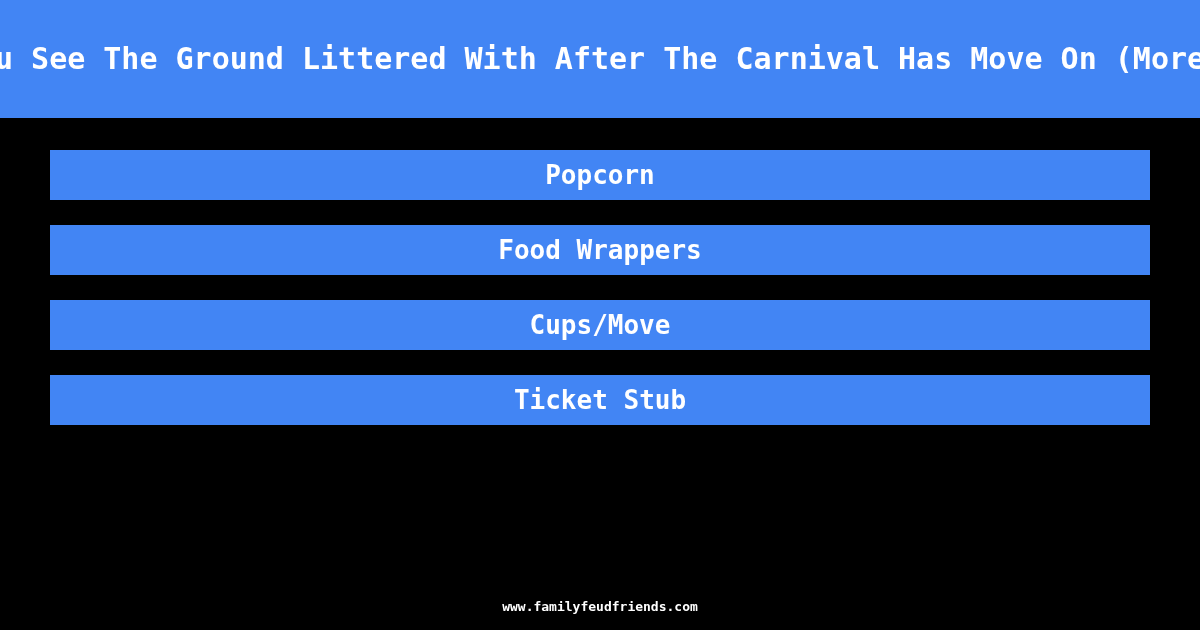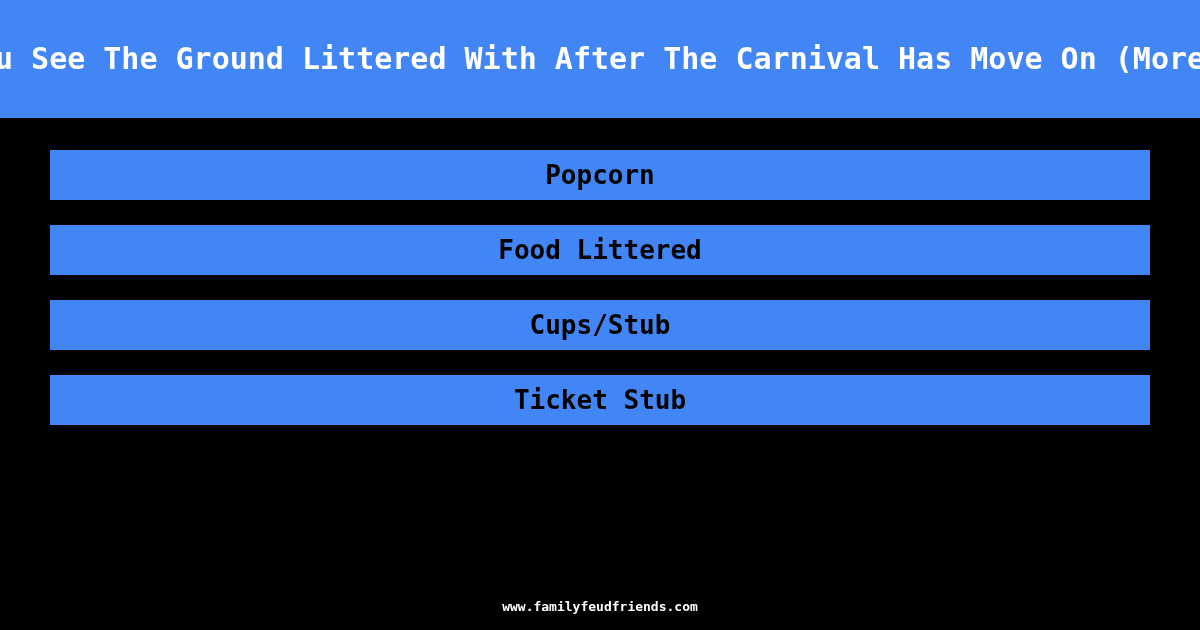--- a/index.html
+++ b/index.html
@@ -58,21 +58,21 @@
     margin-bottom: 25px;
     display: flex;
     align-items: center;
     justify-content: center;
     overflow: hidden;
   }
   .answer-bar:last-child {
     margin-bottom: 8px;
   }
   .answer-text {
-    color: #000000;
+    color: #ffffff;
     font-family: "DejaVu Sans Mono", "Liberation Mono", monospace;
     font-weight: bold;
     font-size: 26px;
     line-height: 1;
     white-space: nowrap;
   }
   
   .footer {
     position: absolute;
     left: 0;
@@ -98,25 +98,25 @@
     <div class="question-text">What Do You See The Ground Littered With After The Carnival Has Move On (More Specific)</div>
   </div>
 
   <div class="answers">
 
     <div class="answer-bar">
       <span class="answer-text">Popcorn</span>
     </div>
 
     <div class="answer-bar">
-      <span class="answer-text">Food Littered</span>
+      <span class="answer-text">Food Wrappers</span>
     </div>
 
     <div class="answer-bar">
-      <span class="answer-text">Cups/Stub</span>
+      <span class="answer-text">Cups/Move</span>
     </div>
 
     <div class="answer-bar">
       <span class="answer-text">Ticket Stub</span>
     </div>
 
   </div>
 
   <div class="footer">
     <span class="footer-text">www.familyfeudfriends.com</span>

